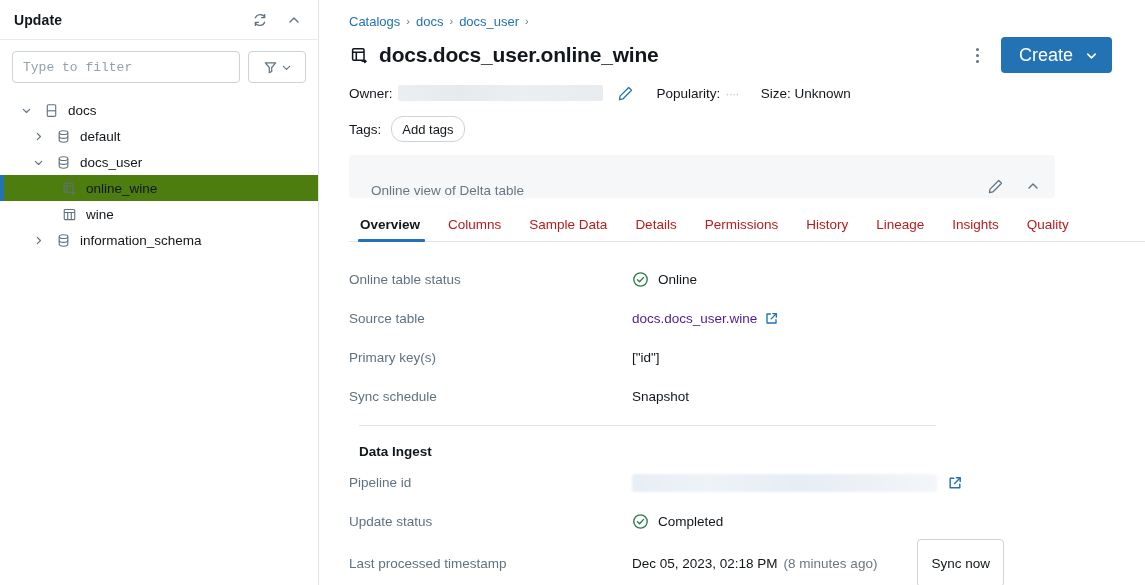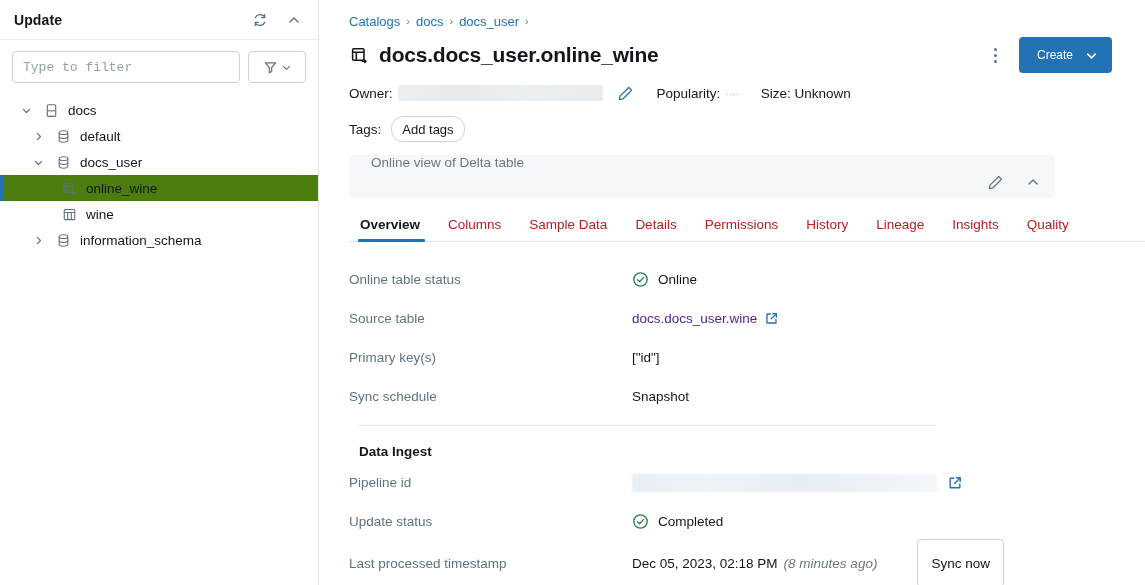--- a/index.html
+++ b/index.html
@@ -74,21 +74,21 @@
   .crumb-sep { color:#6b7780; font-size:11px; }
 
   .title-row { display:flex; align-items:center; padding-left:20px; margin-top:6px; height:34px; }
   .title-icon { width:20px; height:20px; margin-right:10px; color:#11171c; display:flex; align-items:center; justify-content:center; }
   .page-title { font-size:21px; font-weight:700; letter-spacing:-0.2px; color:#11171c; }
   .title-actions { margin-left:auto; display:flex; align-items:center; gap:10px; padding-right:11px;}
   .kebab { width:26px; height:26px; display:flex; align-items:center; justify-content:center; cursor:pointer; border-radius:4px; }
   .dot { width:3px; height:3px; border-radius:50%; background:#5f7281; margin:1.5px 0; }
   .create-btn {
     background:#2272b4; color:#fff; border:none; border-radius:4px;
-    height:36px; padding:0 14px 0 18px; font-size:12px; cursor:pointer;
+    height:36px; padding:0 14px 0 18px; font-size:18px; cursor:pointer;
     display:flex; align-items:center; gap:12px;
     font-family:"Liberation Sans", sans-serif;
   }
 
   .meta-row { display:flex; align-items:center; padding-left:20px; margin-top:10px; height:22px; font-size:13.5px; color:#11171c; }
   .meta-label { color:#11171c; }
   .redact-owner {
     width:205px; height:16px; margin-left:5px; border-radius:2px;
     background:linear-gradient(90deg,#eceff1 0%, #e7eaec 30%, #eceff1 60%, #e9ecee 100%);
     filter:blur(0.6px);
@@ -100,21 +100,21 @@
   .tags-row { display:flex; align-items:center; padding-left:20px; margin-top:12px; height:26px; font-size:13.5px; }
   .add-tags {
     margin-left:10px; height:26px; border:1px solid #cdd2d6; border-radius:12px;
     background:#fff; font-size:13px; color:#11171c; padding:0 10px; cursor:pointer;
     font-family:"Liberation Sans", sans-serif;
   }
 
   .desc-box {
     margin:13px 0 0 20px; width:706px; height:43px;
     background:#f5f7f8; border-radius:4px;
-    display:flex; align-items:flex-start; padding:0 10px 0 22px;flex-direction:column;
+    display:flex; align-items:flex-end; padding:0 10px 0 22px;
   }
   .desc-text { color:#6b7780; font-size:13.5px; }
   .desc-actions { margin-left:auto; display:flex; align-items:center; gap:14px; }
 
   .tabs {
     display:flex; align-items:flex-end; gap:0;
     margin-left:20px; width:815px;
     border-bottom:1px solid #e3e6e8; height:36px;
     margin-top:8px;
   }
@@ -142,21 +142,21 @@
   .redact-pipeline {
     width:305px; height:18px; border-radius:2px;
     background:linear-gradient(90deg,#e8eef5 0%, #eef3f8 25%, #e6edf4 55%, #eef2f7 80%, #f3f6fa 100%);
     filter:blur(1.2px);
   }
   .sync-btn {
     margin-left:40px; height:48px; border:1px solid #cdd2d6; border-radius:4px;
     background:#fff; font-size:13.5px; color:#11171c; padding:0 13px; cursor:pointer;
     font-family:"Liberation Sans", sans-serif;
   }
-  .muted { color:#6b7780; margin-left:6px;font-style:italic; }
+  .muted { color:#6b7780; margin-left:6px; }
 </style>
 </head>
 <body>
 
 <div class="app">
 
   <div class="sidebar">
     <div class="sb-header">
       <div class="sb-title">Update</div>
       <div class="sb-header-actions">

